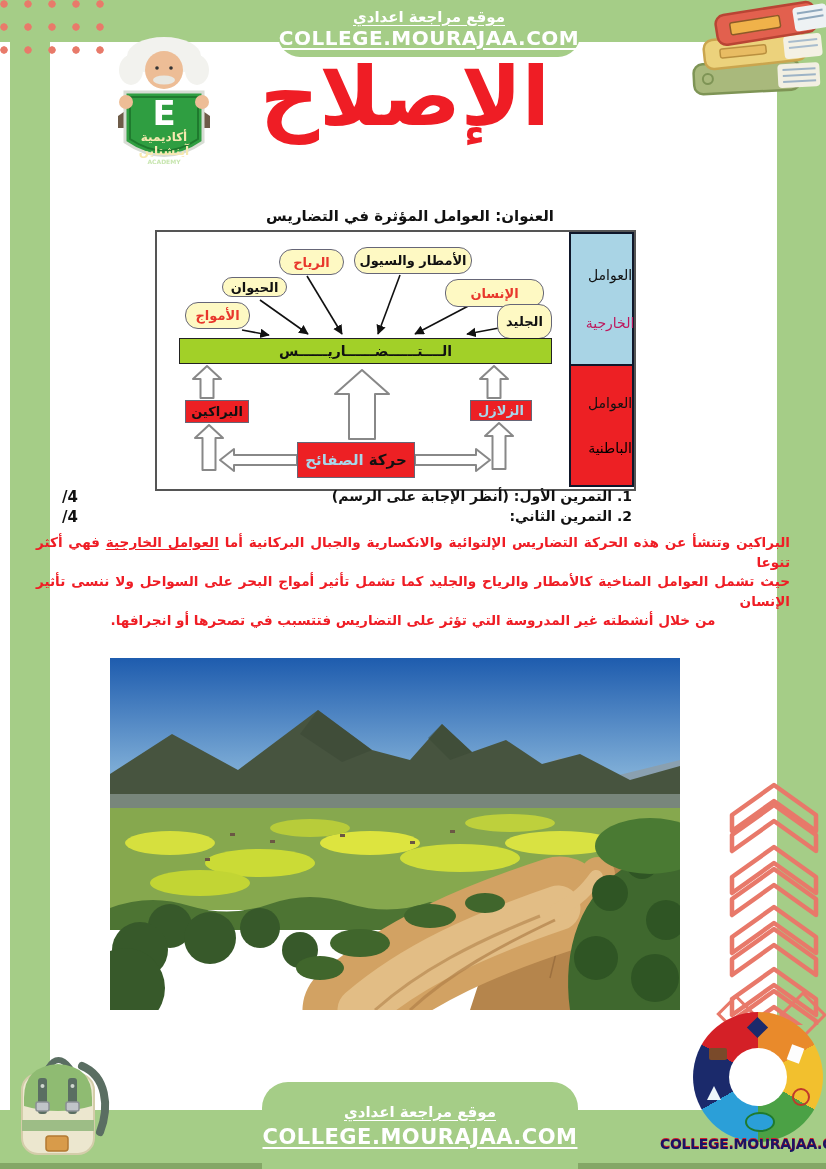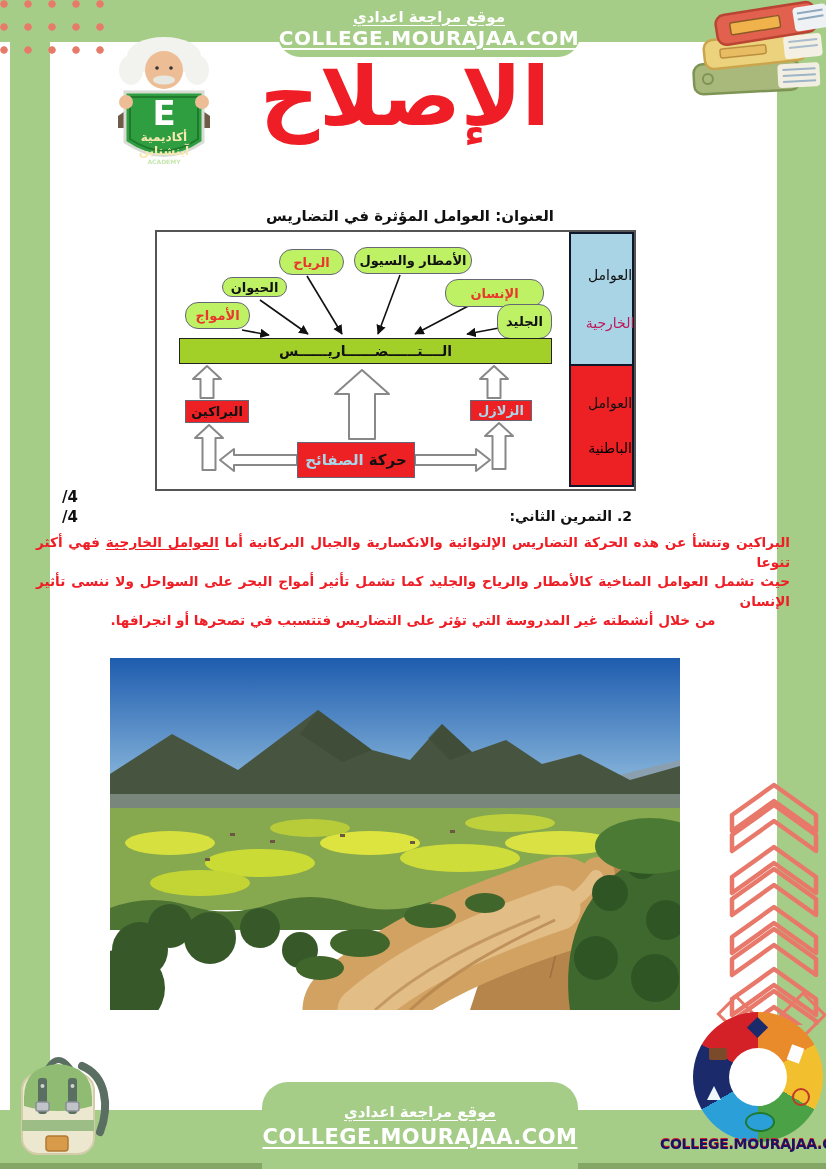--- a/index.html
+++ b/index.html
@@ -29,21 +29,21 @@
 
   
   .main-title{left:150px;top:42px;width:510px;height:118px;z-index:2;color:#ef1d25;
               font-size:82px;font-weight:bold;text-align:center;line-height:110px;}
 
   
   .diagram-caption{left:175px;top:207px;width:470px;text-align:center;font-size:15px;font-weight:bold;color:#111;}
   .diagram{left:155px;top:230px;width:477px;height:257px;border:2px solid #555;background:#fff;z-index:1;}
   .dg-box{position:absolute;display:flex;align-items:center;justify-content:center;
           font-weight:bold;font-size:13px;border:1px solid #667;box-sizing:border-box;z-index:3;}
-  .blue{background:#bef264;color:#111;border-radius:13px;}
+  .blue{background:#fef9c3;color:#111;border-radius:13px;}
   .blue.redtxt{color:#e8372c;}
   .redbox{background:#ed2024;color:#111;}
   .redbox.bluetxt{color:#a8d7ea;}
   .terrain{left:22px;top:106px;width:373px;height:26px;background:#a2d028;border:1.5px solid #222;
            font-size:14px;font-weight:bold;color:#111;}
   .legend-col{position:absolute;left:412px;top:0;width:65px;height:257px;box-sizing:border-box;z-index:3;}
   .legend-cell{box-sizing:border-box;border:2px solid #0f172a;display:flex;flex-direction:column;
                align-items:center;justify-content:space-evenly;font-weight:normal;font-size:14px;padding-left:17px;}
   .legend-ext{height:134px;background:#a9d4e5;color:#111;}
   .legend-int{height:123px;background:#ed2024;color:#111;margin-top:-2px;}
@@ -192,20 +192,21 @@
         <span class="l2">الخارجية</span>
       </div>
       <div class="legend-cell legend-int" dir="rtl">
         <span class="l1">العوامل</span>
         <span class="l2">الباطنية</span>
       </div>
     </div>
   </div>
 
   <div class="abs ex-row" style="top:488px;">
+    <span class="ex-text">1. التمرين الأول: (أنظر الإجابة على الرسم)</span>
     <span class="ex-score">/4</span>
   </div>
   <div class="abs ex-row" style="top:508px;">
     <span class="ex-text">2. التمرين الثاني:</span>
     <span class="ex-score">/4</span>
   </div>
 
   <div class="abs para">
     <div class="para-line"><span>البراكين وتنشأ عن هذه الحركة التضاريس الإلتوائية والانكسارية والجبال البركانية أما </span><span class="u-seg">العوامل الخارجية</span><span> فهي أكثر تنوعا</span></div>
     <div class="para-line"><span>حيث تشمل العوامل المناخية كالأمطار والرياح والجليد كما تشمل تأثير أمواج البحر على السواحل ولا ننسى تأثير الإنسان</span></div>

